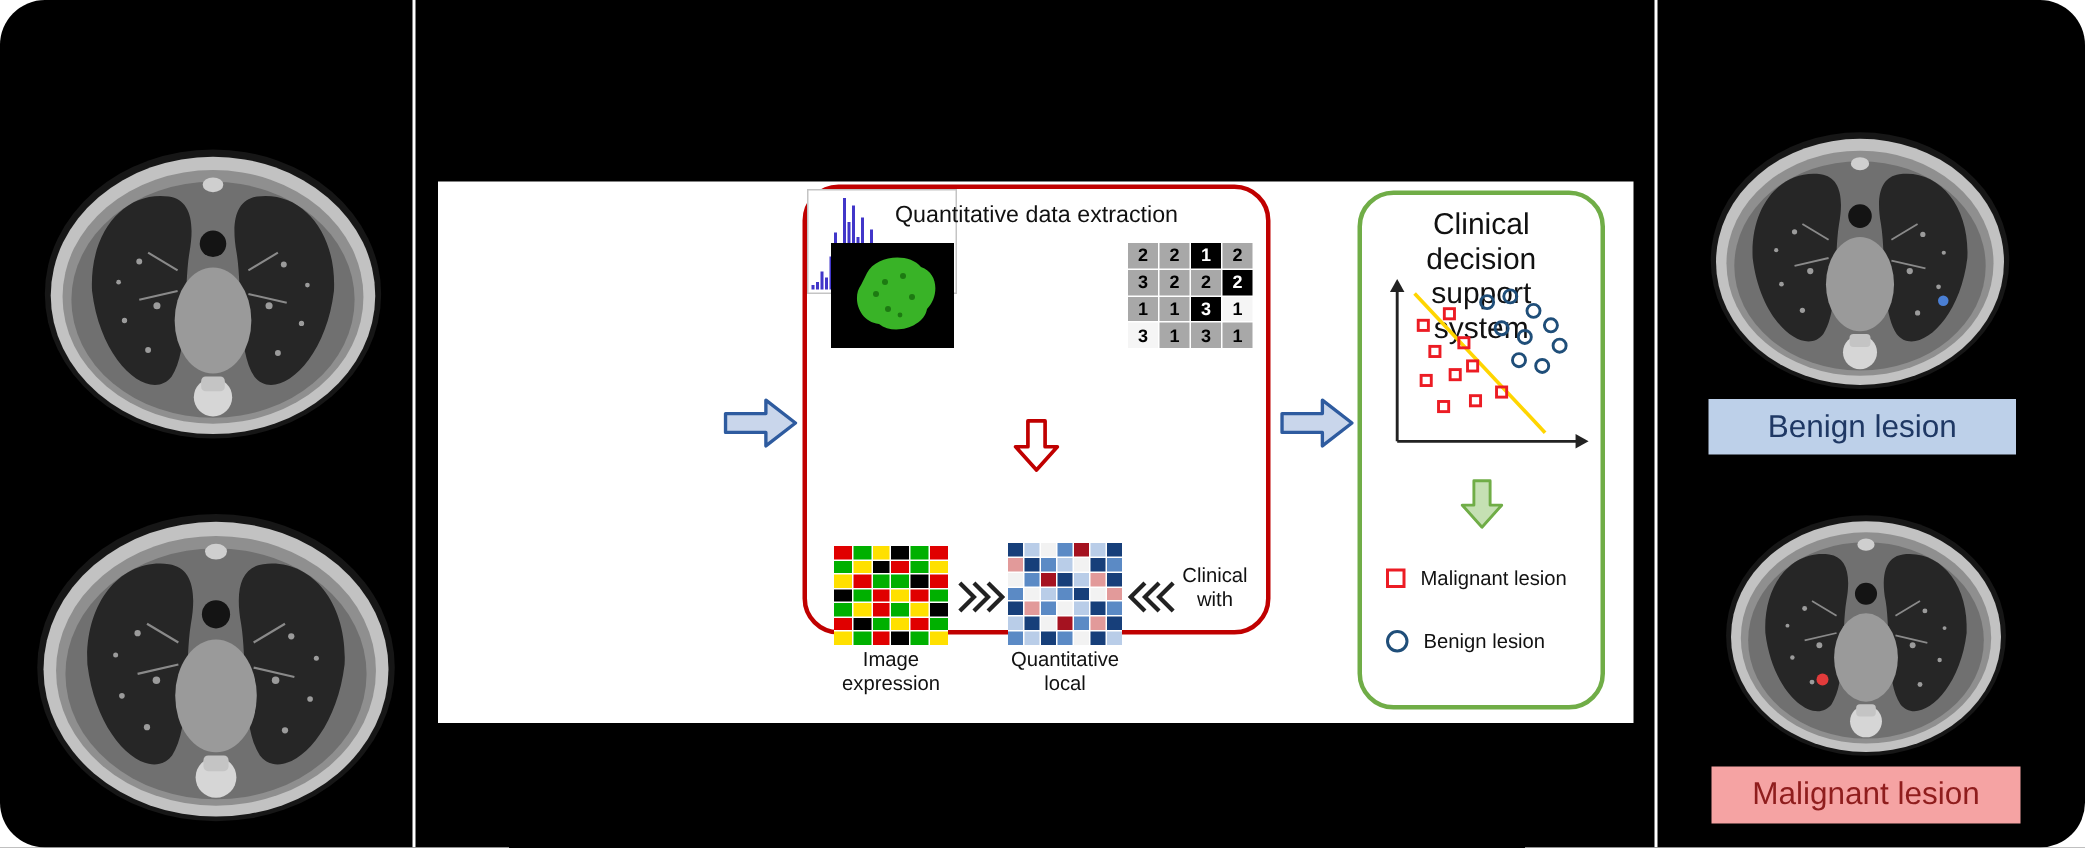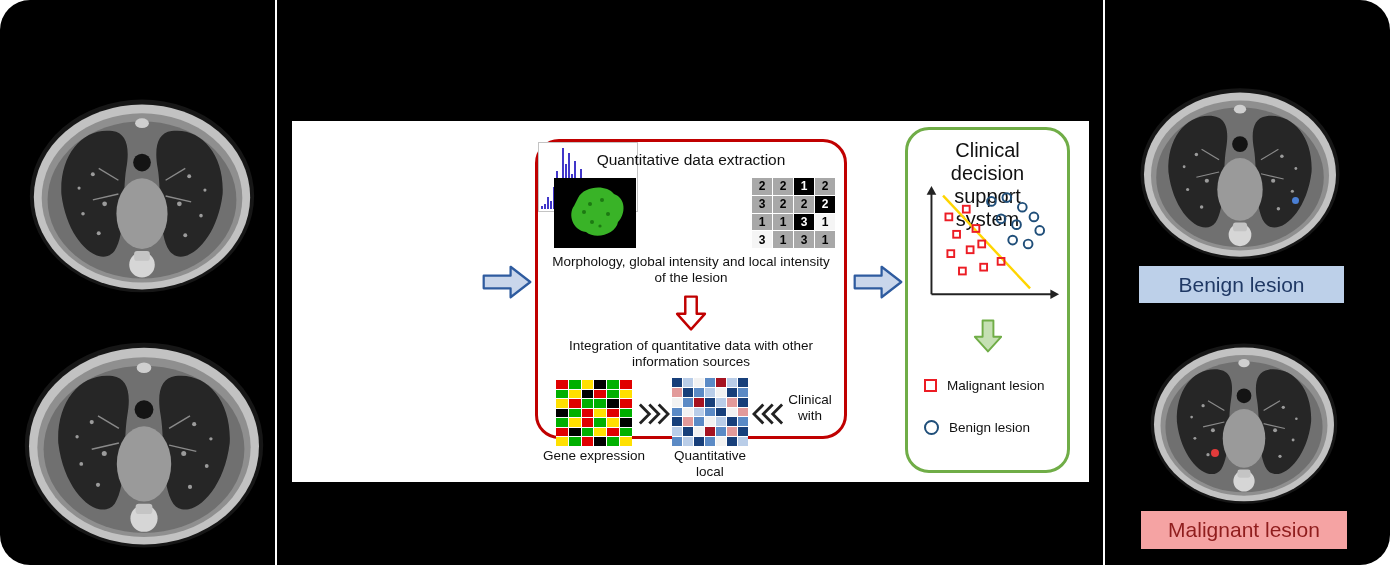--- a/index.html
+++ b/index.html
@@ -18,21 +18,21 @@
   .ct-rb{left:1126px;top:332px;width:236px;height:180px}
   .lesion{position:absolute;border-radius:50%}
   .dot-blue{width:7px;height:7px;background:#4a7fd4;left:73%;top:63%}
   .dot-red{width:8px;height:8px;background:#e23b3b;left:36%;top:65%}
   .ring-blue{width:11px;height:11px;border:2px solid #3a63c2;background:rgba(90,120,220,.35);left:44%;top:50%}
 
   
   .panel{position:absolute;left:292px;top:121px;width:797px;height:361px;background:#fff}
   .box{position:absolute;border-radius:24px;background:#fff}
   .box-blue{left:11px;top:9px;width:172px;height:340px;border:3px solid #2e5b9f}
-  .box-red{left:243px;top:18px;width:312px;height:300px;border:3px solid #c00000}
+  .box-red{left:243px;top:2px;width:312px;height:300px;border:3px solid #c00000}
   .box-green{left:613px;top:6px;width:165px;height:346px;border:3px solid #70ad47}
   .box-title{position:absolute;left:0;right:0;text-align:center;font-size:15px;line-height:1.15;color:#111}
 
   
   .t-acq{top:16px}
   .ct-acq{left:12px;top:44px;width:143px;height:86px}
   .arrow-icon{position:absolute}
   .ad-blue{left:50%;top:144px;transform:translateX(-50%);width:36px;height:42px}
   .t-seg{top:196px}
   .ct-seg{left:17px;top:220px;width:132px;height:104px}
@@ -221,27 +221,25 @@
           <div style="background: rgb(168, 168, 168); color: rgb(0, 0, 0);">1</div>
           <div style="background: rgb(168, 168, 168); color: rgb(0, 0, 0);">1</div>
           <div style="background: rgb(0, 0, 0); color: rgb(255, 255, 255);">3</div>
           <div style="background: rgb(245, 245, 245); color: rgb(0, 0, 0);">1</div>
           <div style="background: rgb(245, 245, 245); color: rgb(0, 0, 0);">3</div>
           <div style="background: rgb(168, 168, 168); color: rgb(0, 0, 0);">1</div>
           <div style="background: rgb(168, 168, 168); color: rgb(0, 0, 0);">3</div>
           <div style="background: rgb(168, 168, 168); color: rgb(0, 0, 0);">1</div>
         </div>
 
-      <div class="caption cap1">Morphology, global intensity and local intensity of the lesion</div>
 
       <svg class="arrow-icon ad-red" viewBox="0 0 44 46">
         <path d="M15 3 H29 V24 H39 L22 43 5 24 H15 Z" fill="#ffffff" stroke="#c00000" stroke-width="3" stroke-linejoin="round"></path>
       </svg>
 
-      <div class="caption cap2">Integration of quantitative data with other information sources</div>
 
       <div class="heat heat-gene" style="grid-template-columns: repeat(6, 1fr);">
           <div style="background: rgb(224, 0, 0);"></div>
           <div style="background: rgb(0, 176, 0);"></div>
           <div style="background: rgb(255, 224, 0);"></div>
           <div style="background: rgb(0, 0, 0);"></div>
           <div style="background: rgb(0, 176, 0);"></div>
           <div style="background: rgb(224, 0, 0);"></div>
           <div style="background: rgb(0, 176, 0);"></div>
           <div style="background: rgb(255, 224, 0);"></div>
@@ -332,21 +330,21 @@
           <div style="background: rgb(91, 138, 197);"></div>
           <div style="background: rgb(242, 242, 242);"></div>
           <div style="background: rgb(23, 63, 122);"></div>
           <div style="background: rgb(185, 205, 232);"></div>
         </div>
       <svg class="chev chev-l" viewBox="0 0 34 24">
         <path d="M12 2 L2 12 L12 22 M22 2 L12 12 L22 22 M32 2 L22 12 L32 22" fill="none" stroke="#222" stroke-width="3" stroke-linejoin="miter"></path>
       </svg>
       <div class="caption t-clinical">Clinical with</div>
 
-      <div class="caption t-gene">Gene expression</div>
+      <div class="caption t-gene">Image expression</div>
       <div class="caption t-quant">Quantitative local</div>
     </div>
 
     <svg class="arrow-icon ar2" viewBox="0 0 58 44">
       <path d="M3 15 H33 V5 L55 22 33 39 V29 H3 Z" fill="#c9d6eb" stroke="#2e5b9f" stroke-width="2.5" stroke-linejoin="round"></path>
     </svg>
 
     <div class="box box-green">
       <div class="box-title t-dec">Clinical decision support system</div>
 

